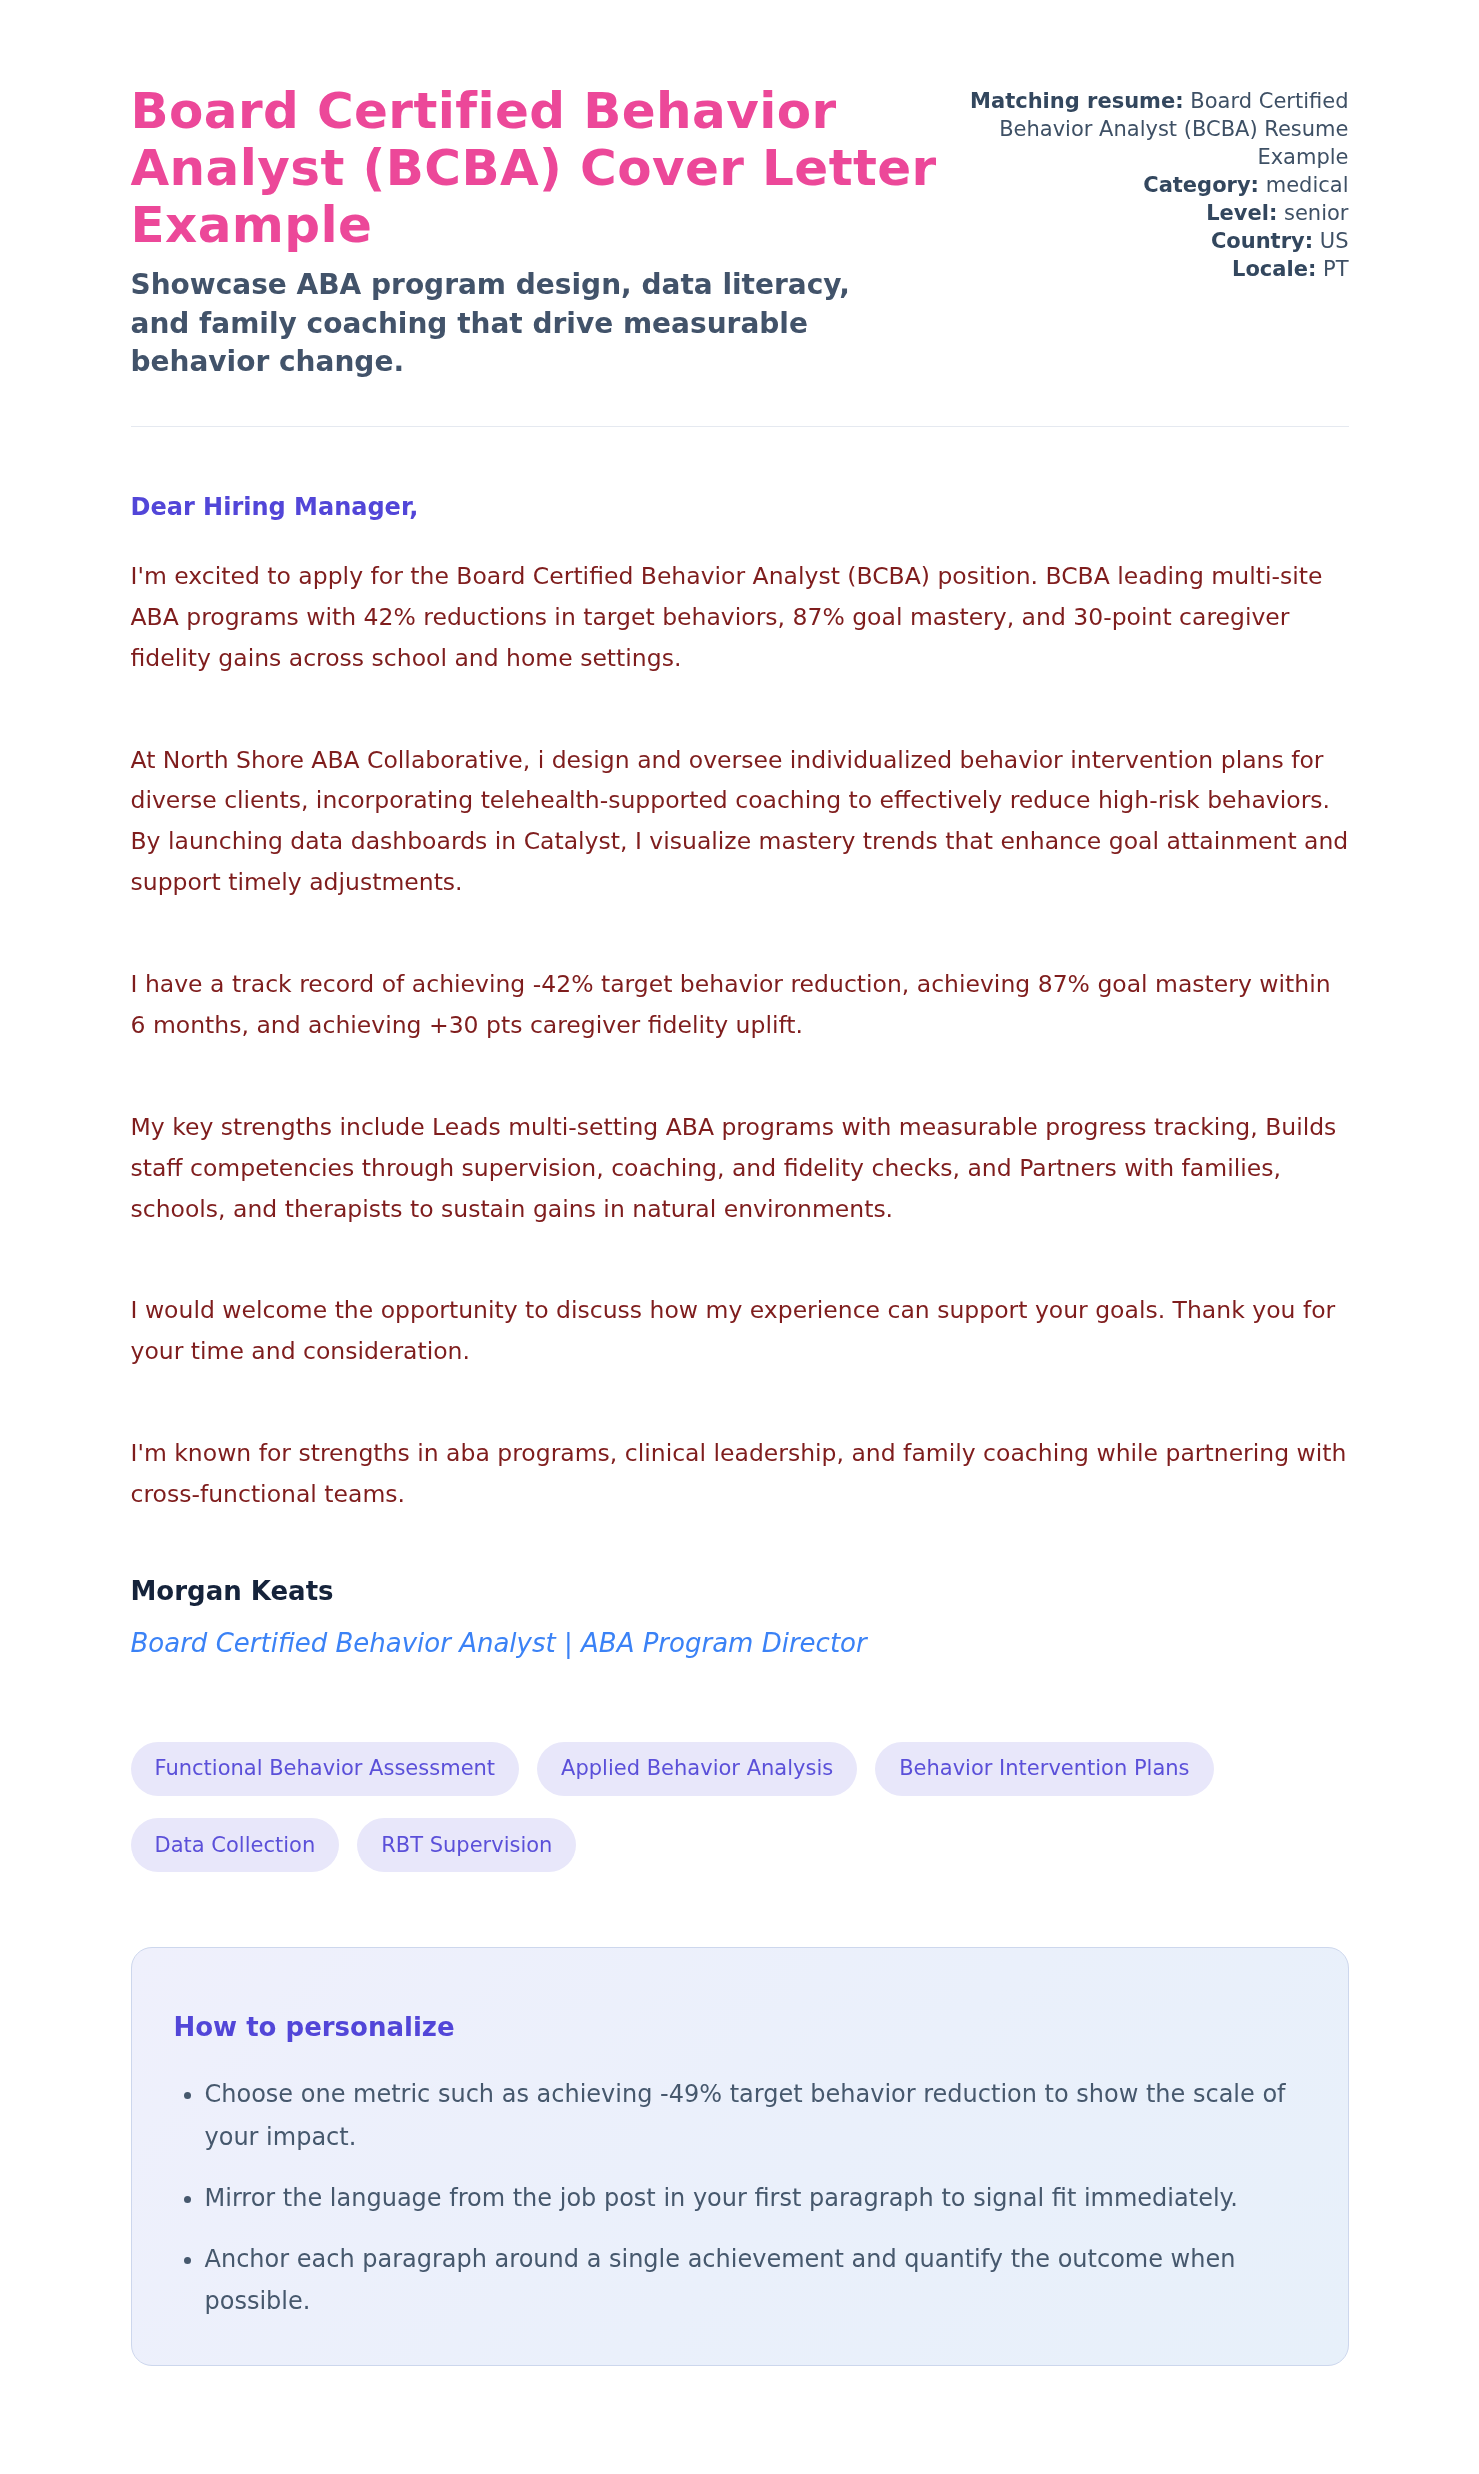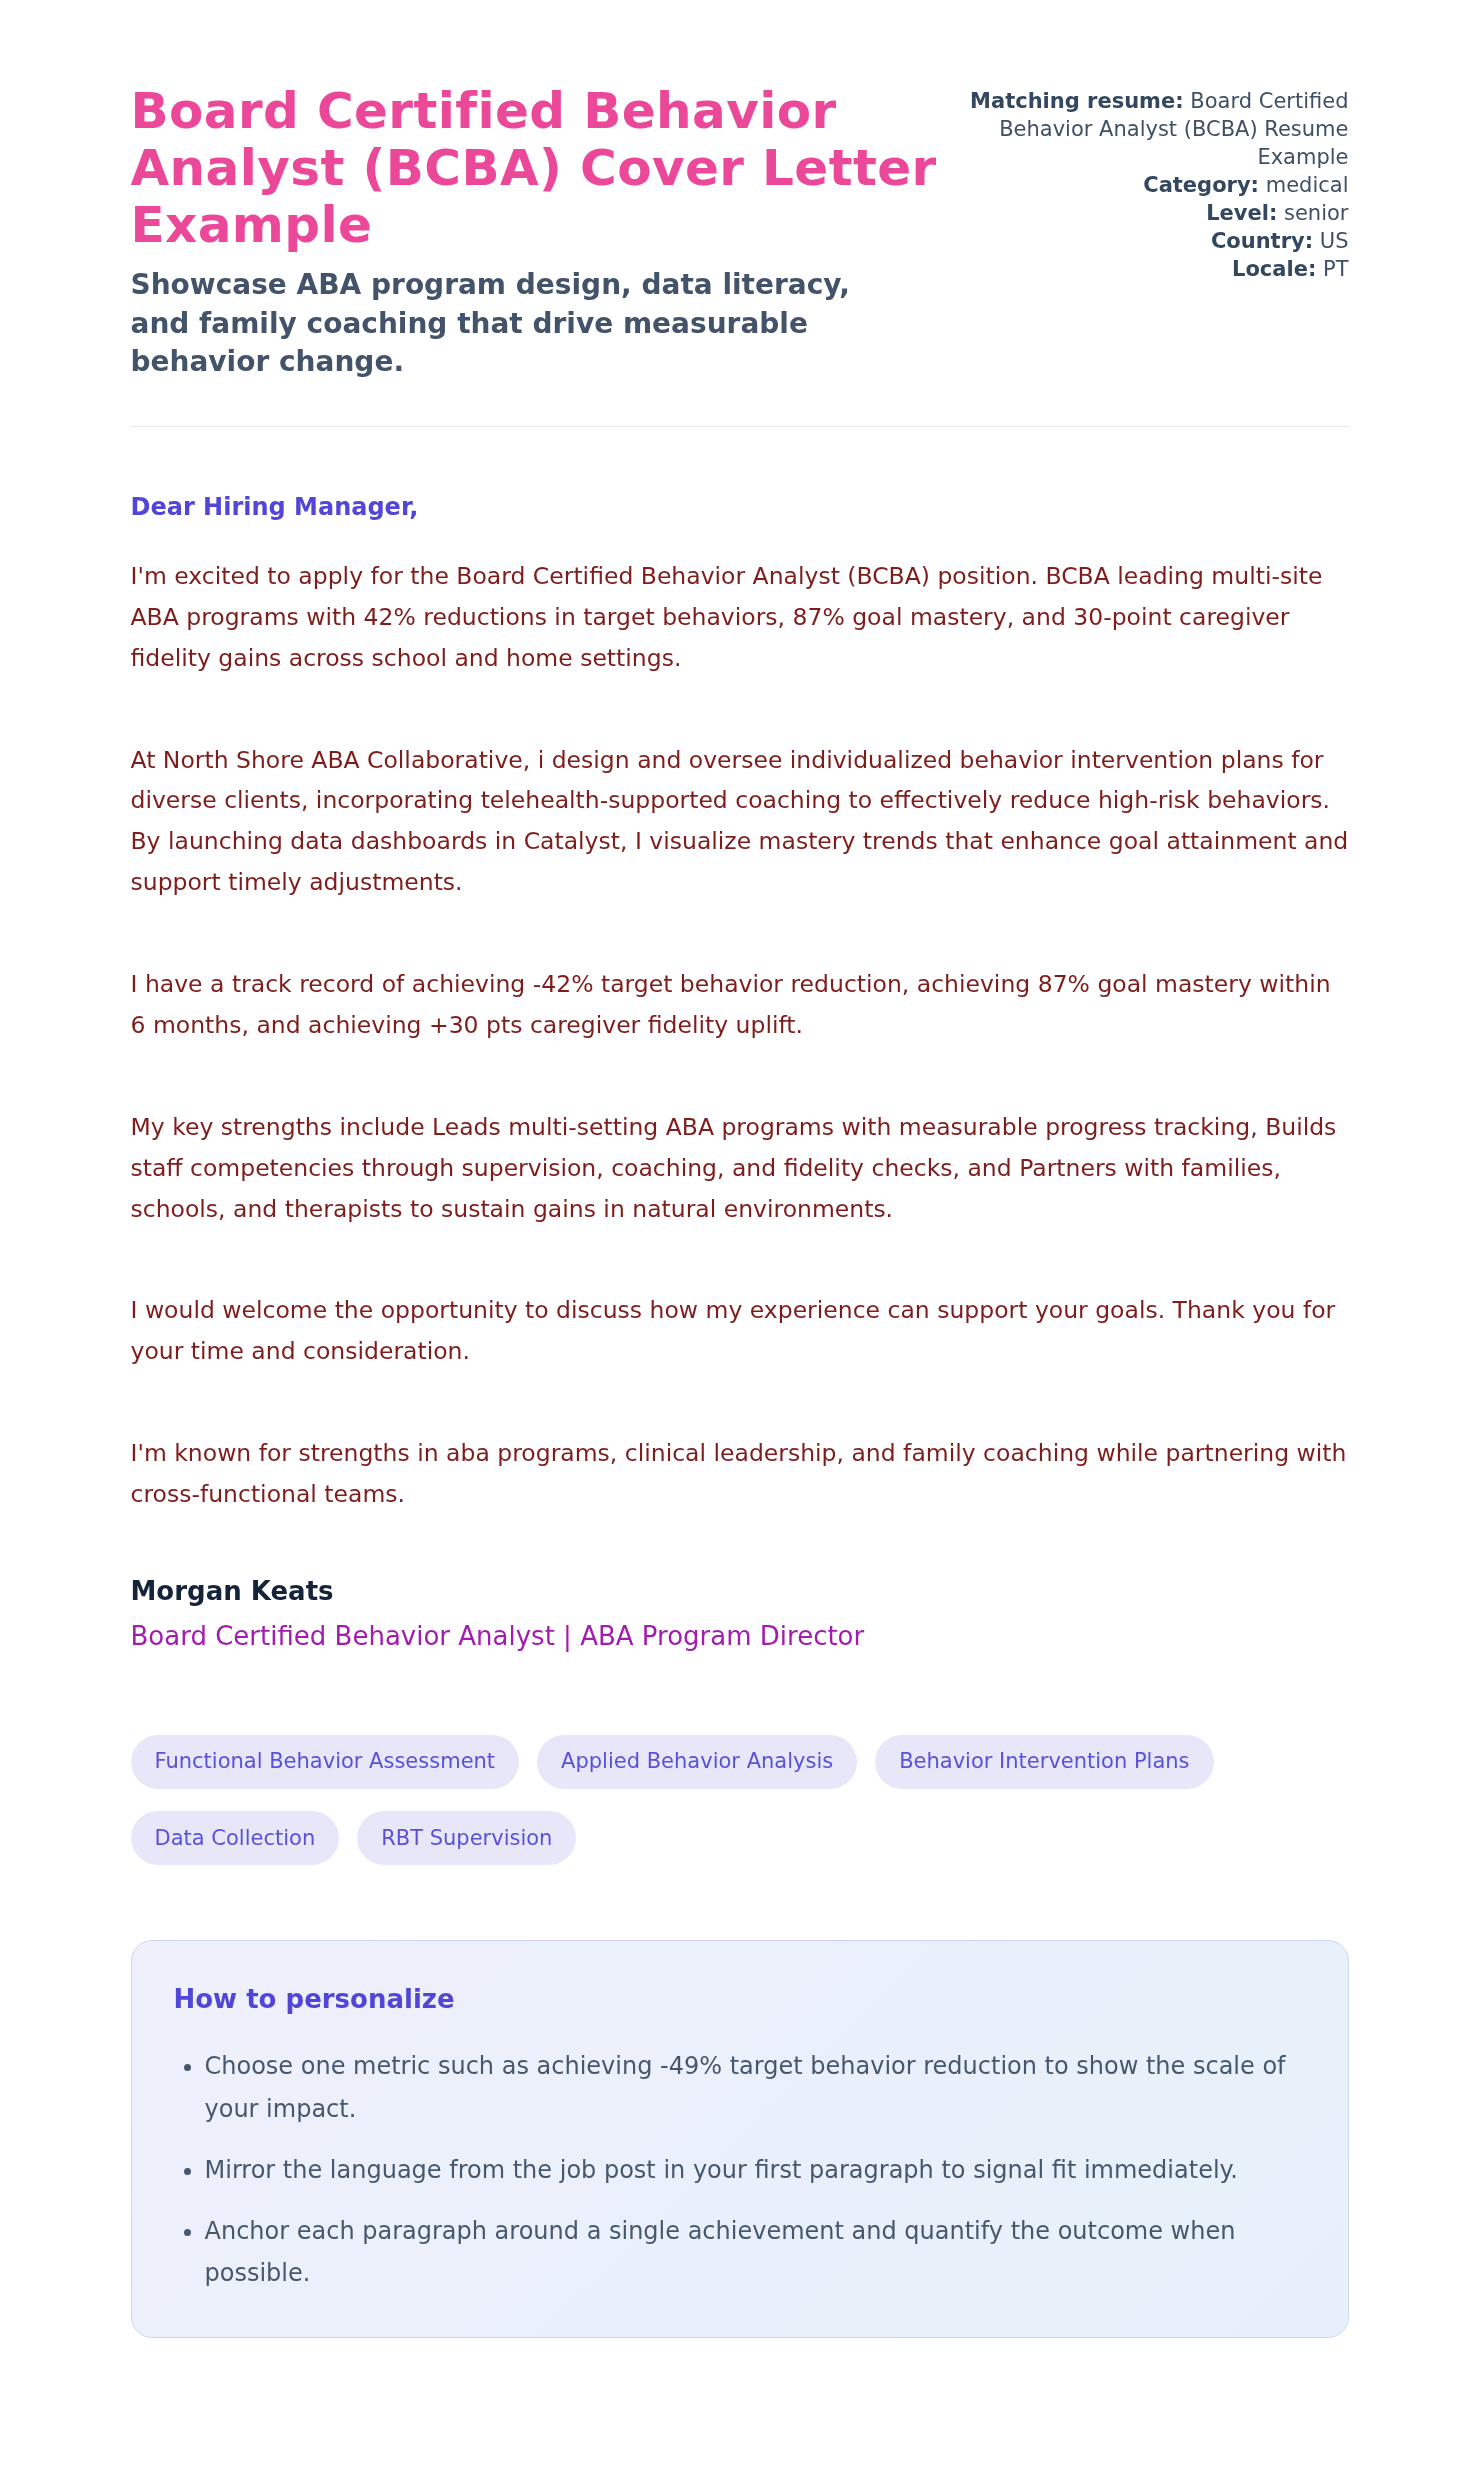--- a/index.html
+++ b/index.html
@@ -67,23 +67,24 @@
     margin-bottom: 61px;
     max-width: 1218px;
   }
   .signature { margin-top: 26px; }
   .signature-name {
     font-size: 26px;
     font-weight: bold;
     color: #15233b;
   }
   .signature-role {
-    margin-top: 15px;
+    margin-top: 22px;
     font-size: 26px;
-    color: #a21caf;
+    color: #3b82f6;
+    font-style: italic;
   }
 
   
   .tags {
     margin-top: 84px;
     display: flex;
     flex-wrap: wrap;
     column-gap: 18px;
     row-gap: 22.6px;
     max-width: 1088px;
@@ -98,21 +99,21 @@
     border-radius: 869px;
     white-space: nowrap;
   }
 
   
   .tips-box {
     margin-top: 75px;
     border: 1.7px solid #cdd7ed;
     border-radius: 21px;
     background: linear-gradient(135deg, #eff0fc 0%, #eaf0fb 55%, #e7f0fa 100%);
-    padding: 43px 42px 42px 42px;
+    padding: 64px 42px 42px 42px;
   }
   .tips-heading {
     font-size: 26px;
     font-weight: bold;
     color: #5246d8;
     margin-bottom: 31px;
   }
   .tips-list {
     list-style: disc;
     padding-left: 31px;

